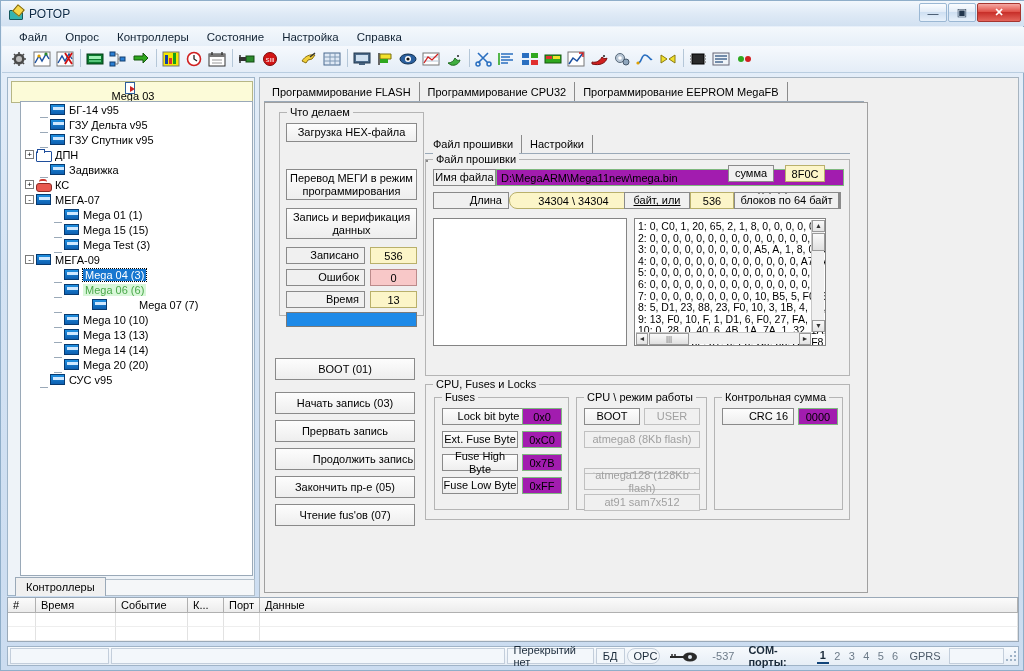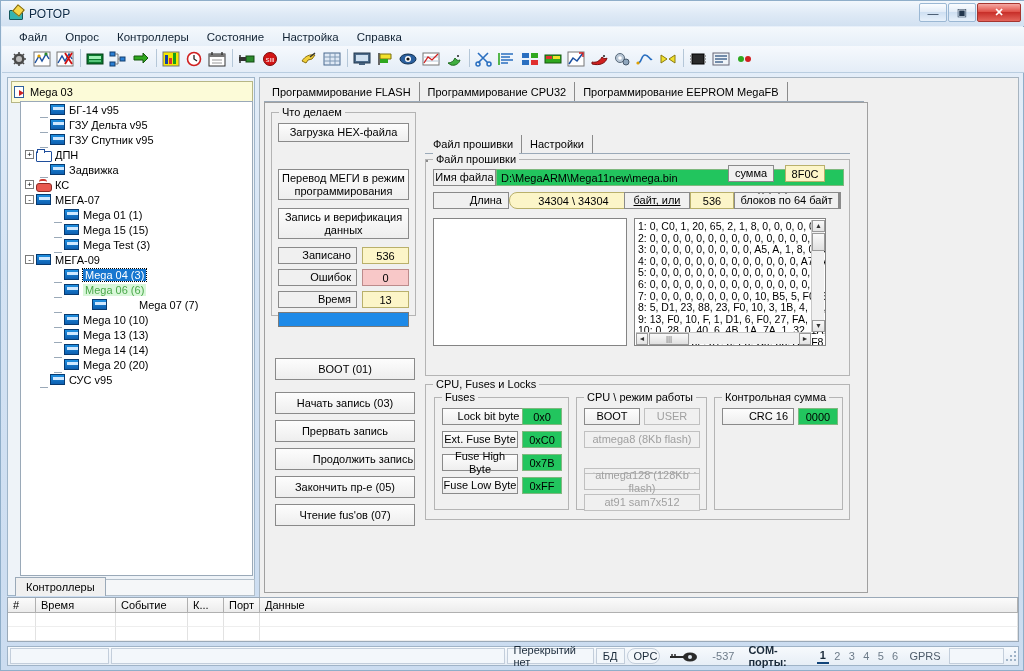--- a/index.html
+++ b/index.html
@@ -79,21 +79,21 @@
   .tb-gap { width: 16px; }
   .ic { width:18px; height:16px; position:relative; display:block; }
   
   .left-panel {
     position: absolute; left: 6px; top: 76px; width: 248px; height: 519px;
     background: #eef3f8; border: 1px solid #9fb5c9;
   }
   .tree-path {
     position: absolute; left: 3px; top: 3px; width: 242px; height: 22px;
     background: #fcfbd8; border: 1px solid #b6b685;
-    display: flex; align-items: center; padding-left: 2px;
+    display: flex; align-items: center; padding-left: 2px; flex-direction: column;
   }
   .tp-icon { width: 13px; height: 12px; position:relative; margin-right:3px; }
   .tp-icon .pg{ position:absolute; left:0; top:0; width:10px;height:12px;
     background:#fff; border:1px solid #2e5f9c; }
   .tp-icon .ar{ position:absolute; left:5px; top:4px; width:0;height:0;
     border-top:3px solid transparent;border-bottom:3px solid transparent;
     border-left:5px solid #cc2222;}
   .tp-text { font-size: 11px; color:#000; }
   .tree-box {
     position: absolute; left: 12px; top: 23px; width: 233px; height: 475px;
@@ -193,21 +193,21 @@
     position:absolute; cursor: default; line-height: 1.15;
   }
   .btn.flat { background:#f0f0f0; }
   .btn.disabled { color:#a0a0a0; background:#f0f0f0; border-color:#c0c0c0; }
   .fld {
     position:absolute; border:1px solid #8a8a8a; font-size:11px;
     display:flex; align-items:center; justify-content:center; color:#000;
   }
   .fld.yellow { background:#fcf5c8; border-color:#b9b06b; }
   .fld.pink   { background:#f8c8c8; border-color:#bc8b8b; }
-  .fld.green  { background:#22c55e; border-color:#7fb87f; }
+  .fld.green  { background:#a21caf; border-color:#7fb87f; }
   .progress {
     position:absolute; background:#1e8ae8; border:1px solid #7a7a7a;
   }
   
   .sub-tabstrip { position:absolute; display:flex; }
   .stab {
     height:18px; padding:0 8px; font-size:11px; display:flex; align-items:center;
     border-right:1px solid #8b8b8b;
   }
   .stab.active { background:#f0f0f0; }
@@ -634,21 +634,21 @@
 
     <div class="tabstrip">
       <div class="ptab active">Программирование FLASH</div>
       <div class="ptab">Программирование CPU32</div>
       <div class="ptab">Программирование EEPROM MegaFB</div>
     </div>
     <div class="tab-underline"></div>
 
     <div class="panel-frame">
 
-      <div class="gbox" style="left:6px; top:9px; width:145px; height:204px;">
+      <div class="gbox" style="left:14px; top:9px; width:145px; height:204px;">
         <div class="gtitle">Что делаем</div>
 
         <div class="btn" style="left:6px; top:10px; width:131px; height:19px;">Загрузка HEX-файла</div>
         <div class="btn" style="left:6px; top:33px; width:131px; height:19px;margin-top:32px;">Вывод блоков</div>
         <div class="btn" style="left:6px; top:56px; width:131px; height:31px; padding:0 3px;">Перевод МЕГИ  в режим программирования</div>
         <div class="btn" style="left:6px; top:95px; width:131px; height:31px; padding:0 3px;">Запись и верификация данных</div>
 
         <div class="btn flat right" style="left:6px; top:134px; width:79px; height:17px; justify-content:flex-end; padding-right:5px;">Записано</div>
         <div class="fld yellow" style="left:90px; top:134px; width:47px; height:17px;">536</div>
 

